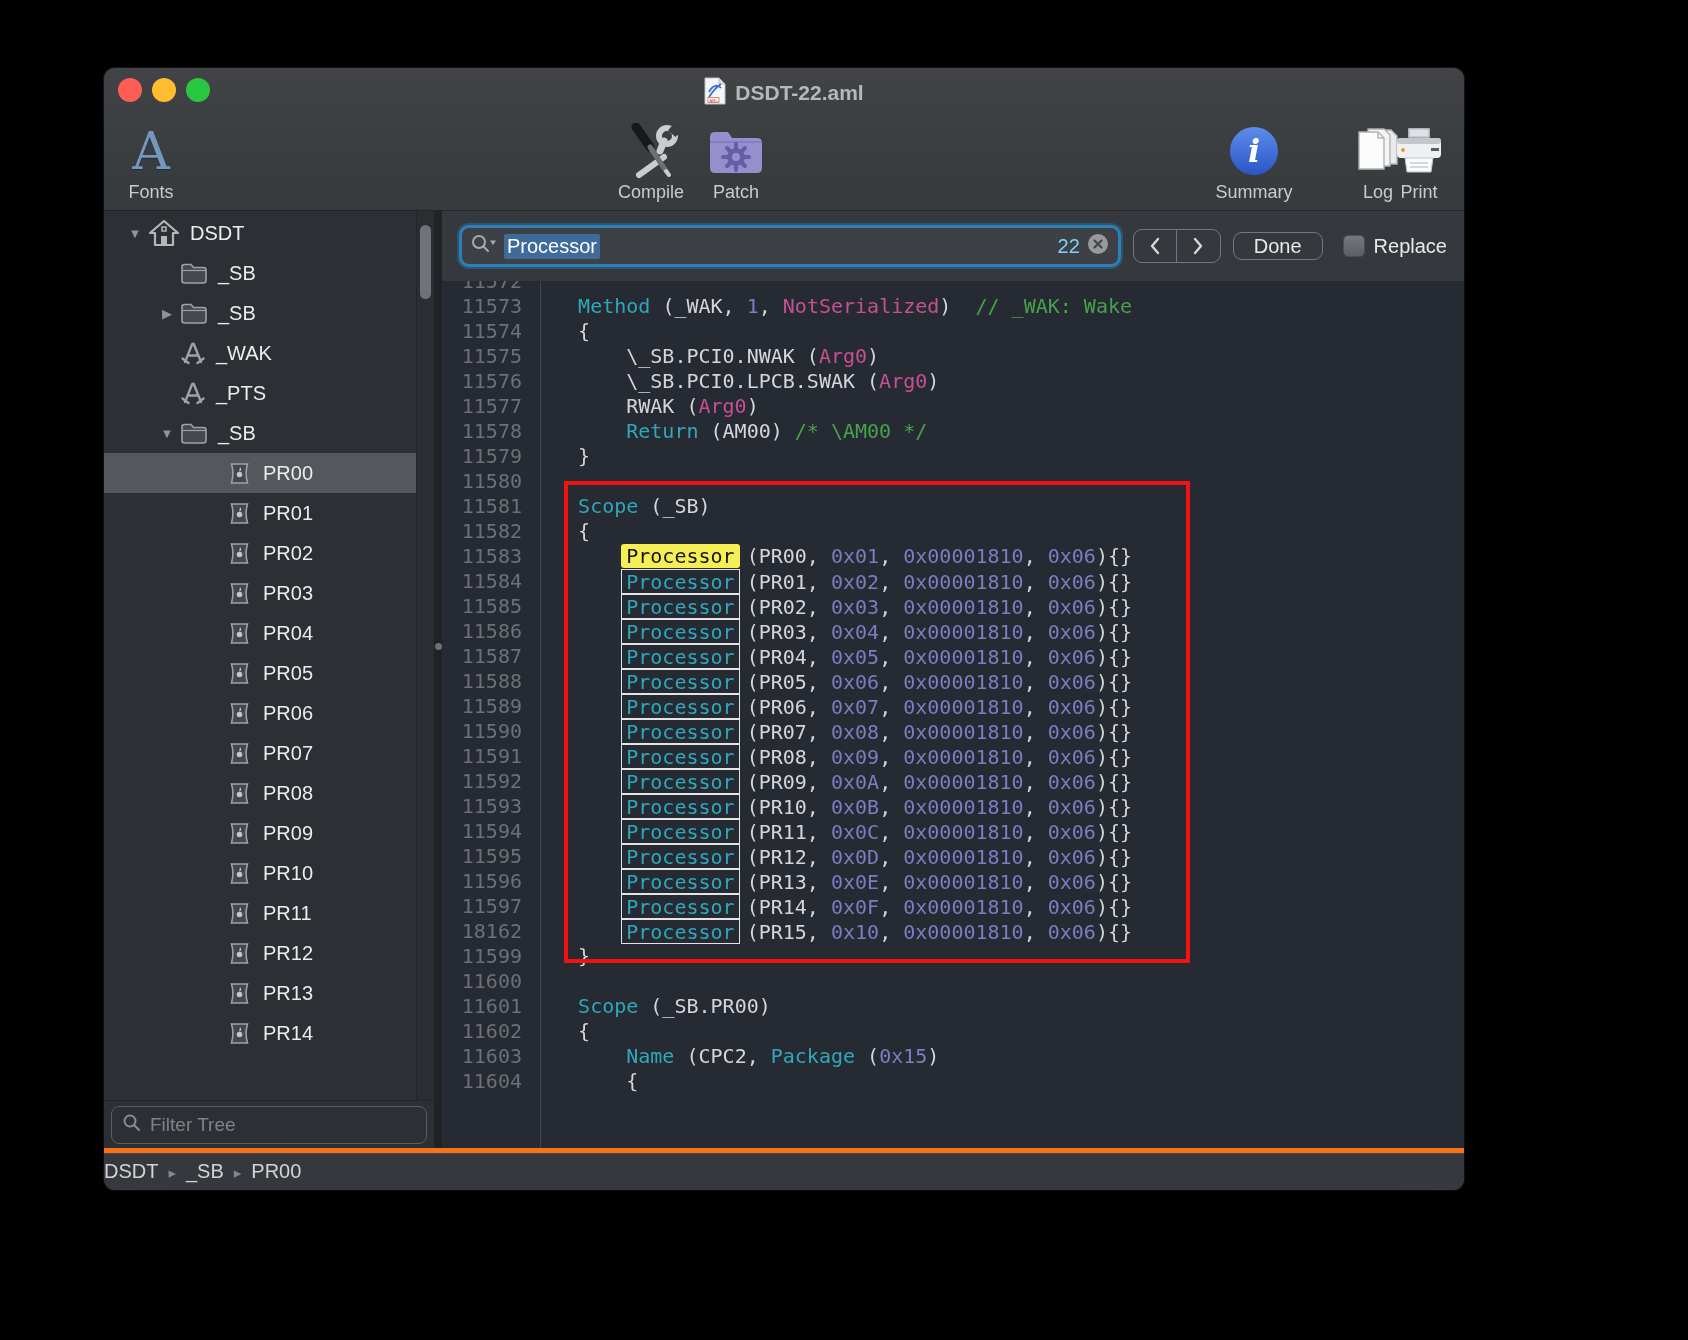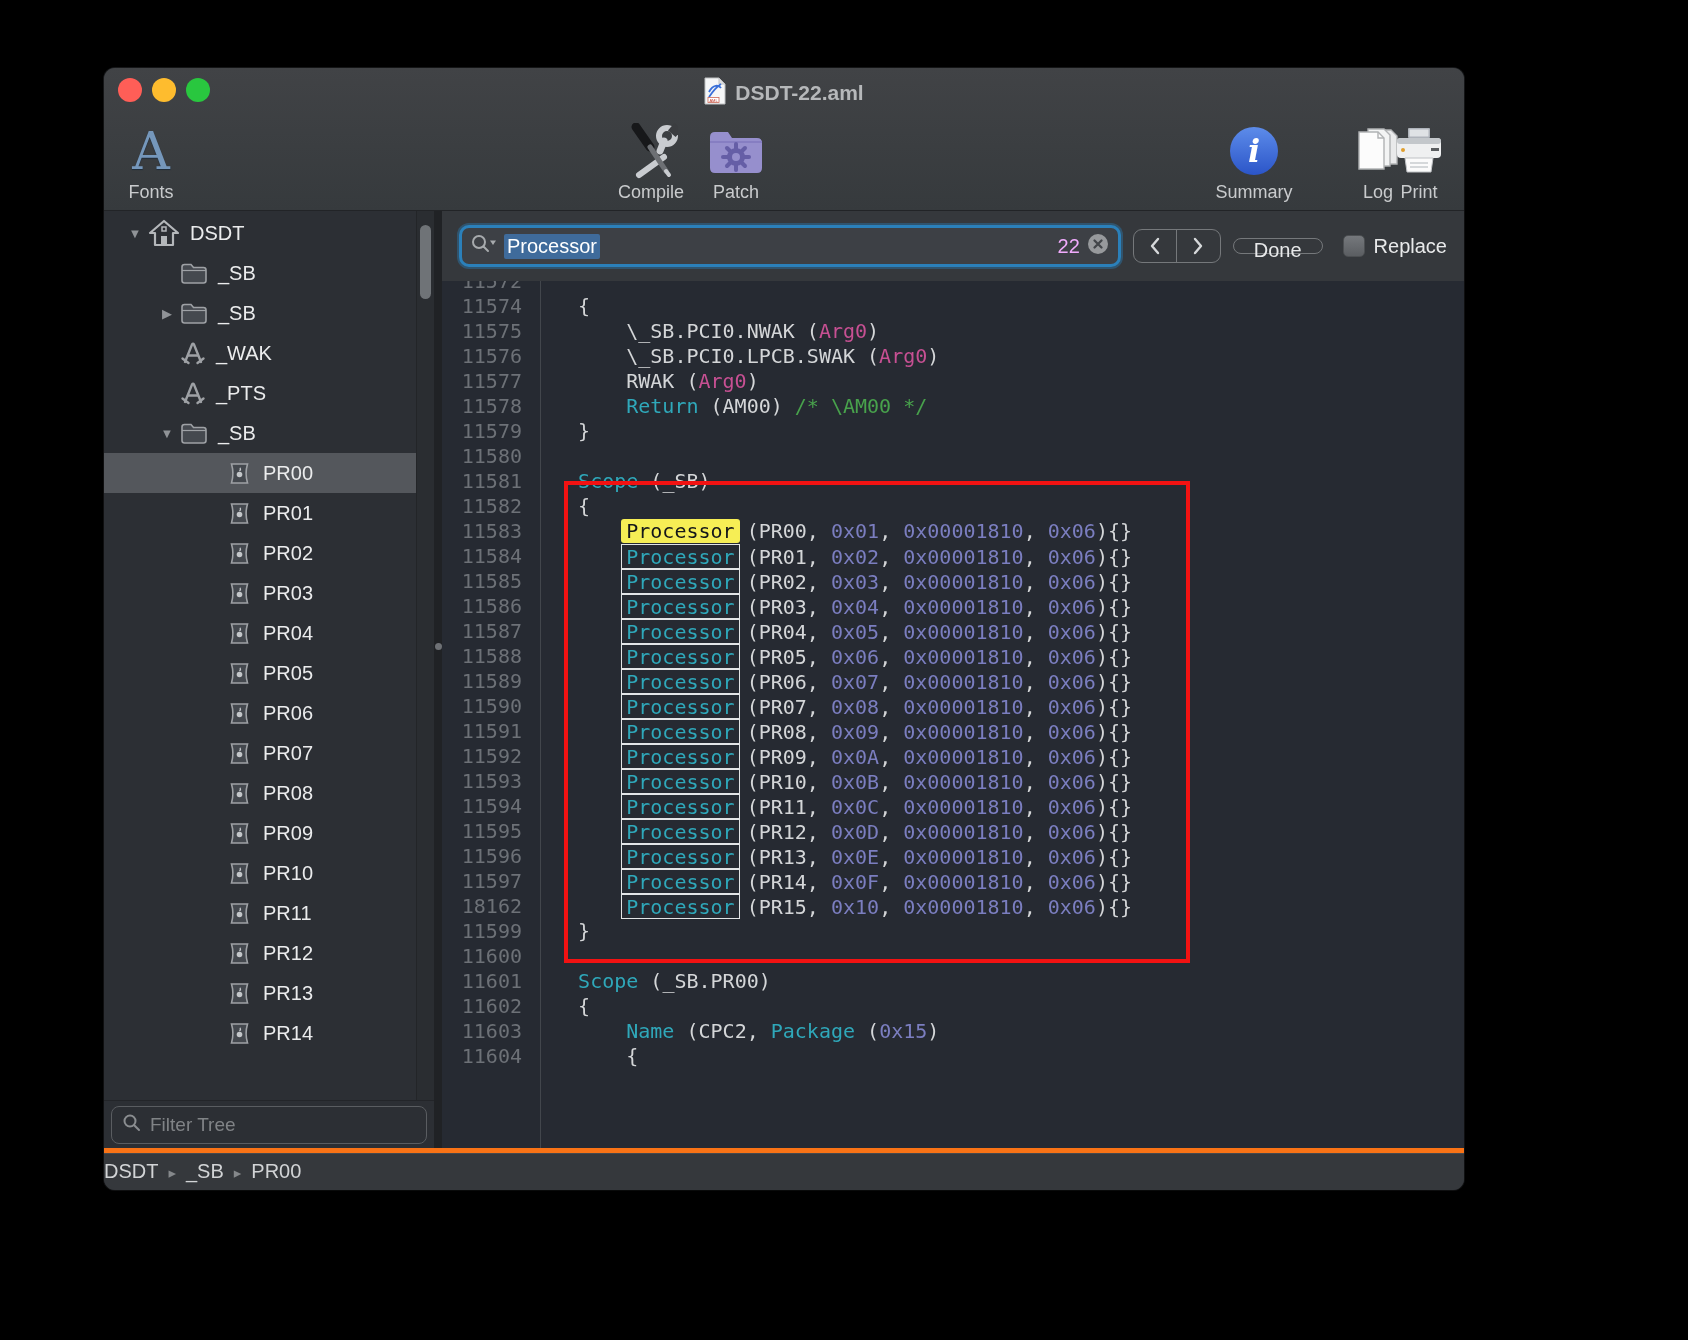--- a/index.html
+++ b/index.html
@@ -46,25 +46,25 @@
   .filter-ph { font-size:19px; color:#808386; }
 
   .vdivider { width:8px; background:#202225; position:relative; }
   .vhandle { position:absolute; left:1px; top:432px; width:7px; height:7px; border-radius:50%; background:#6e7175; }
 
   .editor { flex:1; display:flex; flex-direction:column; background:#35383c; min-width:0; }
   .findbar { flex:0 0 70px; display:flex; align-items:center; padding:0 17px; gap:12px; }
   .search-field { flex:1; max-width:696px; height:42px; background:#3d4045; border:3px solid #2b80ba; box-shadow:0 0 0 2px rgba(43,128,186,.4); border-radius:10px; display:flex; align-items:center; padding:0 8px; gap:6px; }
   .search-text { font-size:20px; color:#fff; background:#3f6b9b; padding:1px 3px; border-radius:2px; }
   .search-spacer { flex:1; }
-  .search-count { font-size:20px; color:#f0abfc;margin-left:33px; }
+  .search-count { font-size:20px; color:#7dd3fc;margin-left:33px; }
   .seg { display:flex; height:34px; border:1.5px solid #75787b; border-radius:9px; overflow:hidden; }
   .seg button { width:43px; background:transparent; border:none; display:flex; align-items:center; justify-content:center; cursor:pointer; }
   .seg button:first-child { border-right:1.5px solid #75787b; }
-  .btn-done { height:16px; padding:0 20px; background:transparent; border:1.5px solid #75787b; border-radius:9px; color:#e8e9ea; font-size:20px; font-family:"Liberation Sans", sans-serif; }
+  .btn-done { height:28px; padding:0 20px; background:transparent; border:1.5px solid #75787b; border-radius:9px; color:#e8e9ea; font-size:20px; font-family:"Liberation Sans", sans-serif; }
   .chk { width:22px; height:22px; border-radius:5px; background:linear-gradient(#75787c,#5b5e62); border:1px solid #4c4f52; }
   .chk-label { font-size:20px; color:#e8e9ea; margin-left:9px; }
   .replace-wrap { display:flex; margin-left:8px; }
 
   
   .code { flex:1; position:relative; background:#262a32; overflow:hidden; font-family:"DejaVu Sans Mono", monospace; font-size:20px; }
   .gutterline { position:absolute; left:98px; top:0; bottom:0; width:1px; background:#42464c; }
   .lines { margin-top:-12px; position:relative; }
   .cl { display:flex; height:25px; line-height:25px; white-space:pre; }
   .ln { flex:0 0 92px; text-align:right; padding-right:12px; color:#6d7177; }
@@ -482,20 +482,21 @@
         <div class="replace-wrap">
           <div class="chk"></div>
           <span class="chk-label">Replace</span>
         </div>
       </div>
 
       <div class="code">
         <div class="gutterline"></div>
         <div class="lines">
             <div class="cl"><span class="ln">11572</span><span class="lc"></span></div>
+            <div class="cl"><span class="ln">11573</span><span class="lc"><span class="t-p">  </span><span class="t-k">Method</span><span class="t-p"> (_WAK, </span><span class="t-n">1</span><span class="t-p">, </span><span class="t-m">NotSerialized</span><span class="t-p">)  </span><span class="t-c">// _WAK: Wake</span></span></div>
             <div class="cl"><span class="ln">11574</span><span class="lc"><span class="t-p">  {</span></span></div>
             <div class="cl"><span class="ln">11575</span><span class="lc"><span class="t-p">      \_SB.PCI0.NWAK (</span><span class="t-m">Arg0</span><span class="t-p">)</span></span></div>
             <div class="cl"><span class="ln">11576</span><span class="lc"><span class="t-p">      \_SB.PCI0.LPCB.SWAK (</span><span class="t-m">Arg0</span><span class="t-p">)</span></span></div>
             <div class="cl"><span class="ln">11577</span><span class="lc"><span class="t-p">      RWAK (</span><span class="t-m">Arg0</span><span class="t-p">)</span></span></div>
             <div class="cl"><span class="ln">11578</span><span class="lc"><span class="t-p">      </span><span class="t-k">Return</span><span class="t-p"> (AM00) </span><span class="t-c">/* \AM00 */</span></span></div>
             <div class="cl"><span class="ln">11579</span><span class="lc"><span class="t-p">  }</span></span></div>
             <div class="cl"><span class="ln">11580</span><span class="lc"></span></div>
             <div class="cl"><span class="ln">11581</span><span class="lc"><span class="t-p">  </span><span class="t-k">Scope</span><span class="t-p"> (_SB)</span></span></div>
             <div class="cl"><span class="ln">11582</span><span class="lc"><span class="t-p">  {</span></span></div>
             <div class="cl"><span class="ln">11583</span><span class="lc"><span class="t-p">      </span><span class="t-cur">Processor</span><span class="t-p"> (PR00, </span><span class="t-n">0x01</span><span class="t-p">, </span><span class="t-n">0x00001810</span><span class="t-p">, </span><span class="t-n">0x06</span><span class="t-p">){}</span></span></div>

